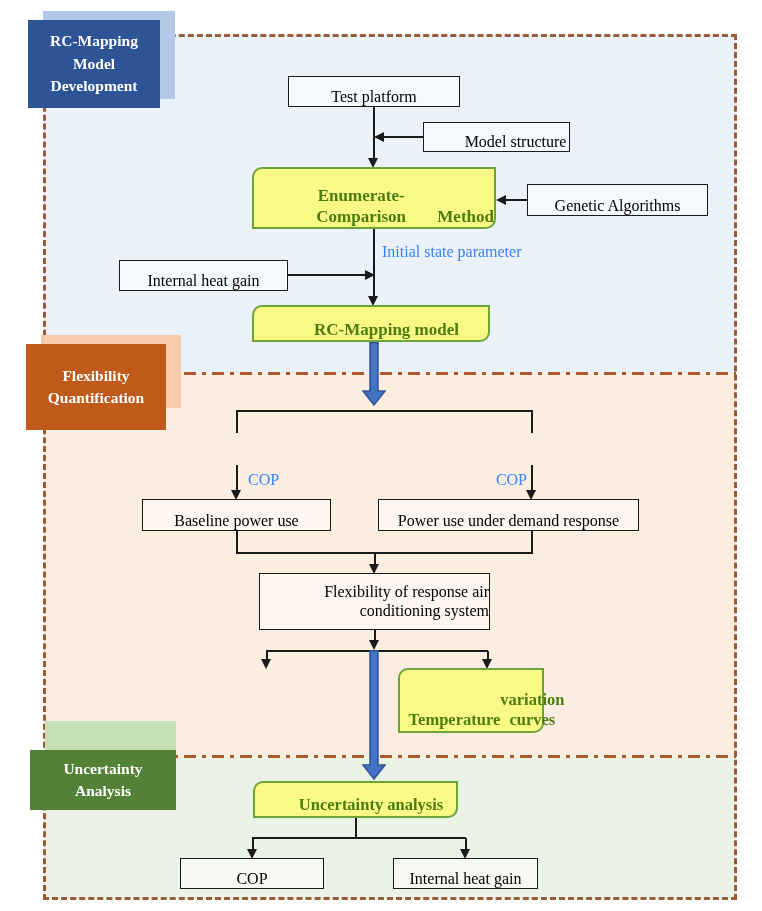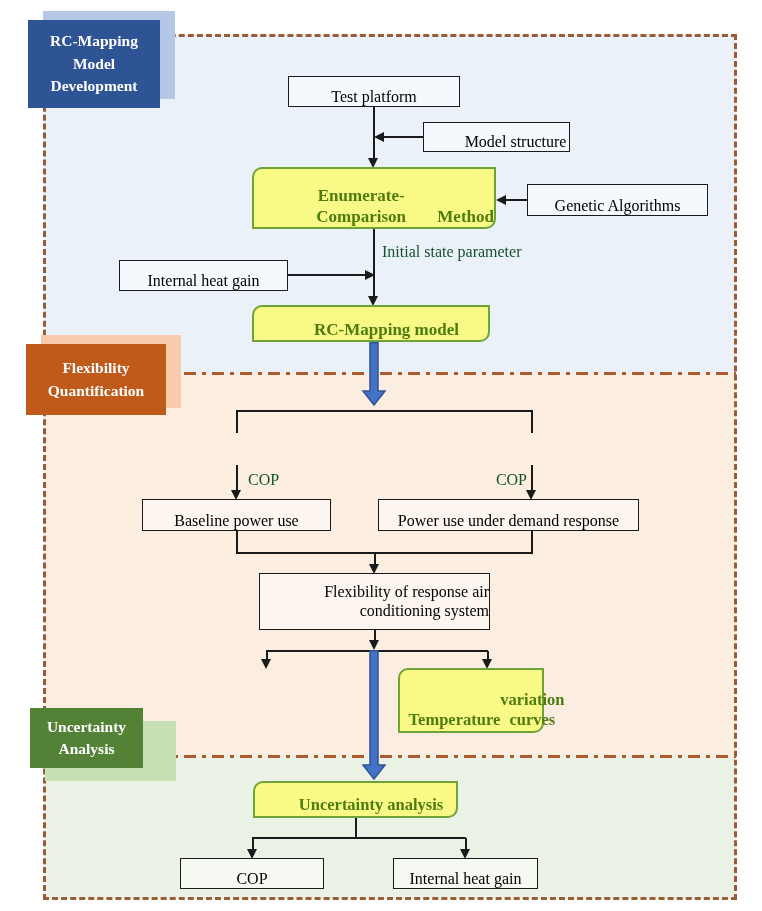--- a/index.html
+++ b/index.html
@@ -31,21 +31,21 @@
   .sshadow{position:absolute;z-index:29;}
   
   .hline{position:absolute;height:1.6px;background:#1a1a1a;}
   .vline{position:absolute;width:1.6px;background:#1a1a1a;}
   .ah-down{position:absolute;width:0;height:0;border-left:5.5px solid transparent;
            border-right:5.5px solid transparent;border-top:10px solid #1a1a1a;}
   .ah-left{position:absolute;width:0;height:0;border-top:5px solid transparent;
            border-bottom:5px solid transparent;border-right:10px solid #1a1a1a;}
   .ah-right{position:absolute;width:0;height:0;border-top:5px solid transparent;
             border-bottom:5px solid transparent;border-left:10px solid #1a1a1a;}
-  .edge-label{position:absolute;font-size:16px;color:#14532d;white-space:nowrap;}
+  .edge-label{position:absolute;font-size:16px;color:#3b82f6;white-space:nowrap;}
   .flow-arrow{position:absolute;z-index:20;}
   .z15{z-index:15;align-items:flex-end;}
 </style>
 </head>
 <body>
 
 <div class="canvas">
 
   <div class="sec sec1" style="top:35px;height:338px;"></div>
   <div class="sec sec2" style="top:373px;height:383px;"></div>
@@ -158,24 +158,24 @@
   </div>
 
   <div class="sshadow" style="left:43px;top:11px;width:132px;height:88px;background:var(--label1-shadow,#B4C7E7);"></div>
   <div class="slabel" style="left:28px;top:20px;width:132px;height:88px;background:var(--label1-fill,#2F5496);">
     <span>RC-Mapping</span>
     <span>Model</span>
     <span>Development</span>
   </div>
 
   <div class="sshadow" style="left:41px;top:335px;width:140px;height:73px;background:var(--label2-shadow,#F8CBAD);"></div>
-  <div class="slabel" style="left:26px;top:344px;width:140px;height:71px;background:var(--label2-fill,#C05A1A);">
+  <div class="slabel" style="left:26px;top:344px;width:140px;height:86px;background:var(--label2-fill,#C05A1A);">
     <span>Flexibility</span>
     <span>Quantification</span>
   </div>
 
   <div class="sshadow" style="left:45px;top:721px;width:131px;height:60px;background:var(--label3-shadow,#C5E0B4);"></div>
-  <div class="slabel" style="left:30px;top:708px;width:113px;height:60px;background:var(--label3-fill,#538135);">
+  <div class="slabel" style="left:30px;top:750px;width:146px;height:60px;background:var(--label3-fill,#538135);">
     <span>Uncertainty</span>
     <span>Analysis</span>
   </div>
 
 </div>
 
 </body></html>

